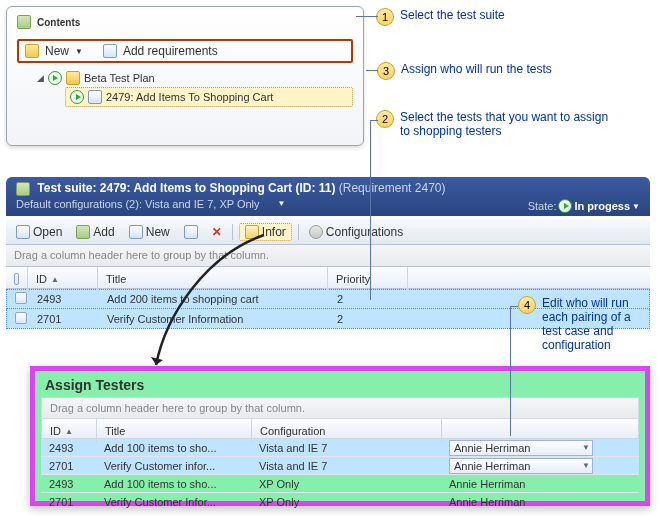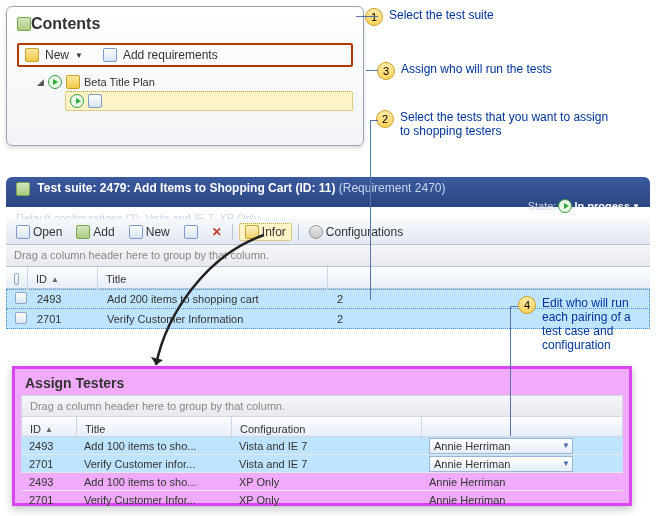--- a/index.html
+++ b/index.html
@@ -5,33 +5,33 @@
 * { box-sizing: border-box; margin: 0; padding: 0; }
 body { font-family: "Segoe UI", Tahoma, sans-serif; font-size: 11px; background: #fff; width: 661px; height: 516px; position: relative; overflow: hidden; color: #333; }
 
 
 .callout-num { display: inline-flex; width: 18px; height: 18px; border-radius: 50%; background: linear-gradient(#ffe9a8,#ffd35c); border: 1px solid #c9a227; color: #000; font-size: 11px; align-items: center; justify-content: center; margin-right: 6px; }
 .callout { position: absolute; color: #003399; font-size: 12px; }
 .callout .txt { display: inline-block; vertical-align: top; line-height: 14px; }
 
 
 .contents-panel { position: absolute; top: 6px; left: 6px; width: 358px; height: 140px; background: linear-gradient(#fff,#f2f4f7); border: 1px solid #9aa4b5; border-radius: 6px; box-shadow: 0 2px 4px rgba(0,0,0,.15); padding: 8px 10px; }
-.contents-hdr { display: flex; align-items: center; font-weight: bold; font-size: 16px; margin-bottom: 10px; }
+.contents-hdr { display: flex; align-items: center; gap: 6px; font-weight: bold; font-size: 10px; margin-bottom: 10px; }
 .tbar1 { border: 2px solid #b23a00; border-radius: 2px; padding: 3px 6px; display: flex; align-items: center; gap: 6px; font-size: 12px; color: #333; margin-bottom: 6px; }
 .tree { padding-left: 20px; }
 .tree-row { display: flex; align-items: center; gap: 4px; padding: 2px 0; }
 .tree-row.sel { background: #fff3c8; border: 1px dotted #c0a040; border-radius: 2px; padding: 2px 4px; }
 .tri { font-size: 9px; color: #555; }
 
 
-.suite-hdr { position: absolute; top: 177px; left: 6px; width: 644px; height: 30px; background: linear-gradient(#3b5aa0,#2a4680); color: #fff; border-top-left-radius: 6px; border-top-right-radius: 6px; padding: 4px 10px; }
+.suite-hdr { position: absolute; top: 177px; left: 6px; width: 644px; height: 39px; background: linear-gradient(#3b5aa0,#2a4680); color: #fff; border-top-left-radius: 6px; border-top-right-radius: 6px; padding: 4px 10px; }
 .suite-title { font-size: 12px; }
 .suite-title b { font-weight: bold; }
 .suite-title .dim { color: #cbd6ee; }
-.suite-sub { font-size: 11px; color: #cbd6ee; display: flex; align-items: center; gap: 18px; margin-top: 16px; }
+.suite-sub { font-size: 11px; color: #cbd6ee; display: flex; align-items: center; gap: 18px; margin-top: 2px; }
 .state { position: absolute; right: 10px; top: 22px; color: #fff; display: flex; align-items: center; gap: 2px; }
 .state .lbl { color: #cbd6ee; }
 
 
 .tbar2 { position: absolute; top: 219px; left: 6px; width: 644px; height: 26px; background: linear-gradient(#f7f9fc,#e2e8f2); border-bottom: 1px solid #b8c3d6; display: flex; align-items: center; padding: 0 6px; gap: 6px; font-size: 12px; }
 .tbar2 .btn { display: flex; align-items: center; gap: 3px; padding: 2px 4px; }
 .tbar2 .sep { width: 1px; height: 16px; background: #b8c3d6; }
 .tbar2 .assign { background: #fff3c8; border: 1px dotted #c0a040; border-radius: 2px; padding: 1px 5px; }
 
 
@@ -41,21 +41,21 @@
 .col { padding: 12px 8px; border-right: 1px solid #cdd6e4; color: #333; font-size: 11px; display: flex; align-items: center; gap: 4px; }
 .g1-id { width: 70px; }
 .g1-tl { width: 230px; }
 .g1-pr { width: 80px; }
 .rows1 .row { display: flex; height: 20px; align-items: center; background: #bfe4ff; border: 1px dotted #4a90d9; border-top: none; }
 .rows1 .row:first-child { border-top: 1px dotted #4a90d9; }
 .cell { padding: 2px 8px; font-size: 11px; }
 .mini-ico { display: inline-block; width: 12px; height: 12px; background: linear-gradient(#fff,#dbe6f4); border: 1px solid #8fa6c9; border-radius: 2px; }
 
 
-.dlg { position: absolute; top: 366px; left: 12px; width: 620px; height: 140px; background: #f0abfc; border: 3px solid #d946ef; box-shadow: 0 3px 8px rgba(0,0,0,.25); }
+.dlg { position: absolute; top: 366px; left: 30px; width: 620px; height: 140px; background: #86efac; border: 5px solid #d946ef; box-shadow: 0 3px 8px rgba(0,0,0,.25); }
 .dlg-title { font-weight: bold; font-size: 14px; padding: 6px 10px 4px; }
 .dlg .grp-band { margin: 0 6px; border: 1px solid #d3d8e1; }
 .cols2 { display: flex; height: 20px; margin: 0 6px; background: linear-gradient(#fcfdff,#e8eef8); border: 1px solid #cdd6e4; border-top: none; }
 .g2-id { width: 55px; }
 .g2-tl { width: 155px; }
 .g2-cf { width: 190px; }
 .g2-ts { width: 160px; }
 .rows2 { margin: 0 6px; }
 .rows2 .row2 { display: flex; height: 18px; align-items: center; border-bottom: 1px solid #e3e6ec; font-size: 11px; }
 .rows2 .row2.sel { background: #bfe4ff; }
@@ -98,27 +98,28 @@
     <span class="ico ico-doc"></span>
     <span class="btn">Add requirements</span>
   </div>
   <div class="tree">
     <div class="tree-row">
       <span class="tri">◢</span>
       <span class="circ-play">
           <span class="t"></span>
         </span>
       <span class="ico ico-folder"></span>
-      <span>Beta Title Plan</span>
+      <span>Beta Test Plan</span>
     </div>
     <div class="tree-row sel" style="margin-left:28px">
       <span class="circ-play">
           <span class="t"></span>
         </span>
       <span class="ico ico-doc"></span>
+      <span>2479: Add Items To Shopping Cart</span>
     </div>
   </div>
 </div>
 
 <div class="suite-hdr">
   <div class="suite-title">
     <span class="ico ico-clip" style="vertical-align:middle;margin-right:4px"></span>
     <b>Test suite:</b>
     <b>2479: Add Items to Shopping Cart (ID: 11)</b>
     <span class="dim">(Requirement 2470)</span>
@@ -173,20 +174,23 @@
   <div class="cols">
     <div class="col" style="width:22px">
         <span class="mini-ico"></span>
       </div>
     <div class="col g1-id">
         <span>ID</span>
         <span class="sort-tri">▲</span>
       </div>
     <div class="col g1-tl">
         <span>Title</span>
+      </div>
+    <div class="col g1-pr">
+        <span>Priority</span>
       </div>
   </div>
   <div class="rows1" id="rows1">
       <div class="row">
         <div class="cell" style="width:22px"><span class="mini-ico"></span></div>
   <div class="cell g1-id">2493</div>
   <div class="cell g1-tl">Add 200 items to shopping cart</div>
   <div class="cell g1-pr">2</div>
       </div>
       <div class="row">
@@ -244,21 +248,21 @@
       </div>
       <div class="row2">
         <div class="cell g2-id">2701</div>
   <div class="cell g2-tl">Verify Customer Infor...</div>
   <div class="cell g2-cf">XP Only</div>
   <div class="cell g2-ts"><span>Annie Herriman</span></div>
       </div>
     </div>
 </div>
 
-<div class="callout" style="top:8px;left:365px"><span class="callout-num">1</span><span class="txt">Select the test suite</span></div>
+<div class="callout" style="top:8px;left:376px"><span class="callout-num">1</span><span class="txt">Select the test suite</span></div>
 <div class="callout" style="top:62px;left:377px"><span class="callout-num">3</span><span class="txt">Assign who will run the tests</span></div>
 <div class="callout" style="top:110px;left:376px;width:250px"><span class="callout-num">2</span><span class="txt" style="width:210px">Select the tests that you want to assign to shopping testers</span></div>
 <div class="callout" style="top:296px;left:518px;width:140px"><span class="callout-num">4</span><span class="txt" style="width:110px">Edit who will run each pairing of a test case and configuration</span></div>
 
 <div class="line l1"></div>
 <div class="line" style="top:70px;left:366px;width:12px;height:1px"></div>
 <div class="line" style="top:120px;left:370px;width:8px;height:1px"></div>
 <div class="line" style="top:120px;left:370px;width:1px;height:180px"></div>
 <div class="line" style="top:306px;left:510px;width:8px;height:1px"></div>
 <div class="line" style="top:306px;left:510px;width:1px;height:130px"></div>

